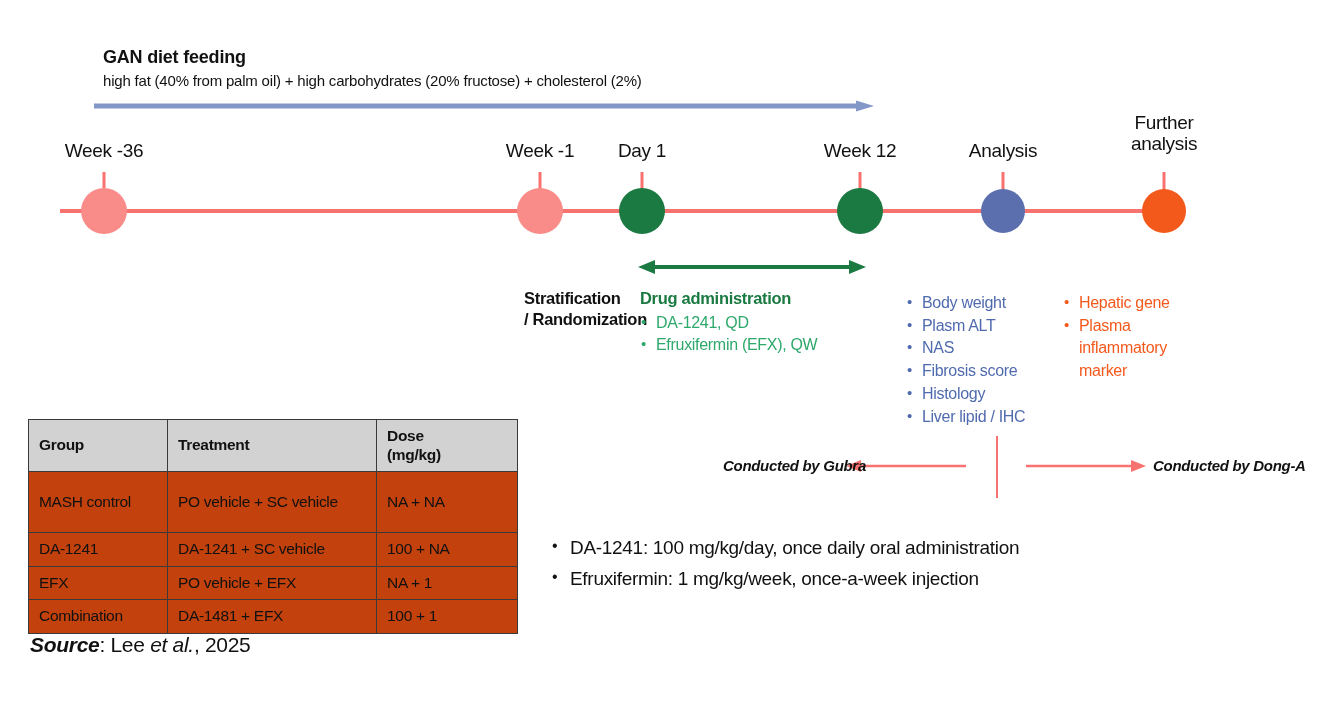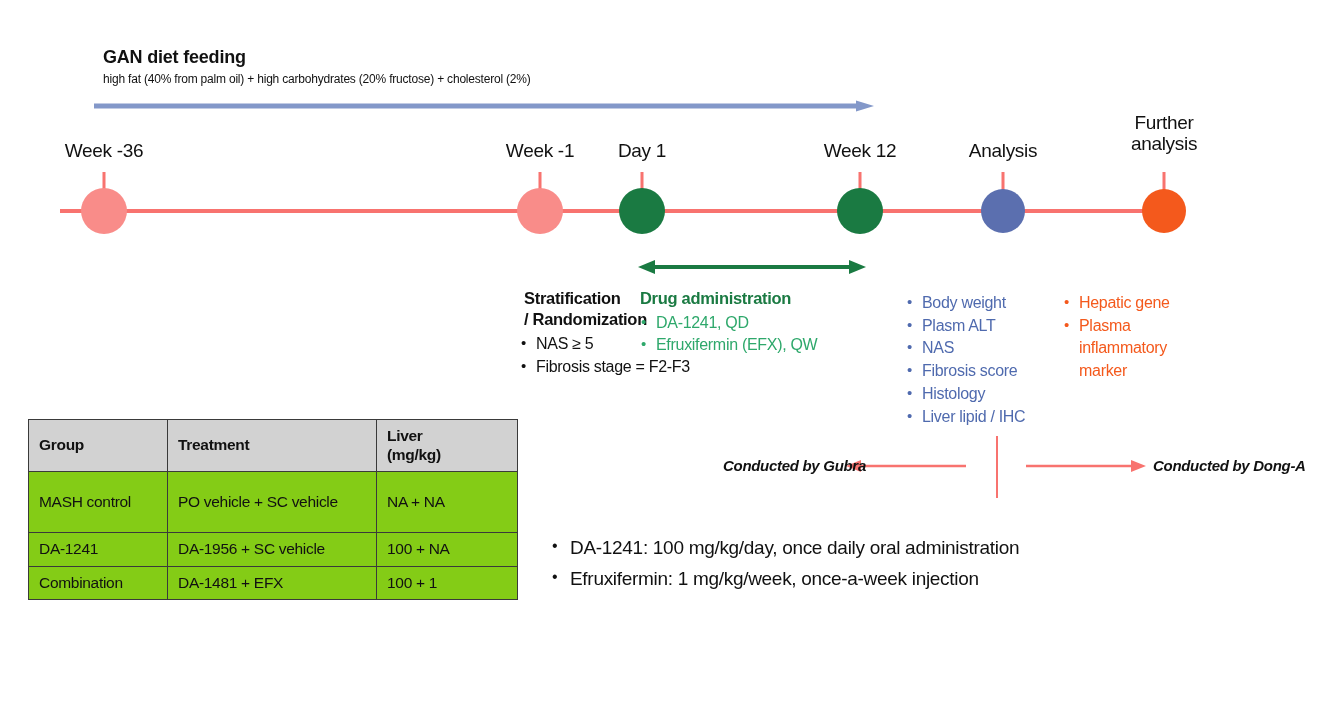--- a/index.html
+++ b/index.html
@@ -23,21 +23,21 @@
   
   #gan-title {
     left: 103px; top: 47px;
     font-size: 18px;
     font-weight: bold;
     letter-spacing: -0.2px;
     white-space: nowrap;
   }
   #gan-sub {
     left: 103px; top: 72px;
-    font-size: 12px;
+    font-size: 15px;
     letter-spacing: -0.2px;
     white-space: nowrap;
   }
   #gan-arrow {
     left: 94px; top: 100px;
     width: 780px; height: 12px;
   }
 
   
   #timeline-axis {
@@ -141,21 +141,21 @@
     border: 1.5px solid #3a3a3a;
     text-align: left;
     vertical-align: middle;
     padding: 7px 10px;
     line-height: 1.2;
   }
   #group-table th {
     background: #D2D2D2;
     font-weight: bold;
   }
-  #group-table td { background: #84cc16; }
+  #group-table td { background: #c2410c; }
   #group-table .c0 { width: 118px; }
   #group-table .c1 { width: 188px; }
   #group-table .c2 { width: 120px; }
   #group-table tr.tall td { height: 46px; }
 
   
   #source {
     left: 30px; top: 633px;
     font-size: 21px;
     letter-spacing: -0.3px;
@@ -219,24 +219,20 @@
     <line x1="14" y1="9" x2="214" y2="9" stroke="#1A7A42" stroke-width="4"></line>
     <path d="M 0 9 L 17 2 L 17 16 Z" fill="#1A7A42"></path>
     <path d="M 228 9 L 211 2 L 211 16 Z" fill="#1A7A42"></path>
   </svg>
 
   <div class="abs" id="strat">
     <div class="block-title">
       <div>Stratification</div>
       <div>/ Randomization</div>
     </div>
-    <ul class="bullets">
-      <li>NAS ≥ 5</li>
-      <li>Fibrosis stage = F2-F3</li>
-    </ul>
   </div>
 
   <div class="abs" id="drug">
     <div class="block-title">Drug administration</div>
     <ul class="bullets">
       <li>DA-1241, QD</li>
       <li>Efruxifermin (EFX), QW</li>
     </ul>
   </div>
 
@@ -265,43 +261,51 @@
   </svg>
   <div class="abs conduct-label" id="conduct-gubra">Conducted by Gubra</div>
   <div class="abs conduct-label" id="conduct-donga">Conducted by Dong-A</div>
 
   <table class="abs" id="group-table">
     <thead>
       <tr>
         <th class="c0">Group</th>
         <th class="c1">Treatment</th>
         <th class="c2">
-          <div>Liver</div>
+          <div>Dose</div>
           <div>(mg/kg)</div>
         </th>
       </tr>
     </thead>
     <tbody>
       <tr class="tall">
         <td>MASH control</td>
         <td>PO vehicle + SC vehicle</td>
         <td>NA + NA</td>
       </tr>
       <tr>
         <td>DA-1241</td>
-        <td>DA-1956 + SC vehicle</td>
+        <td>DA-1241 + SC vehicle</td>
         <td>100 + NA</td>
+      </tr>
+      <tr>
+        <td>EFX</td>
+        <td>PO vehicle + EFX</td>
+        <td>NA + 1</td>
       </tr>
       <tr>
         <td>Combination</td>
         <td>DA-1481 + EFX</td>
         <td>100 + 1</td>
       </tr>
     </tbody>
   </table>
 
   <ul class="abs bullets" id="dose-notes">
     <li>DA-1241: 100 mg/kg/day, once daily oral administration</li>
     <li>Efruxifermin: 1 mg/kg/week, once-a-week injection</li>
   </ul>
 
+  <div class="abs" id="source">
+    <span class="it">Source</span><span>: Lee </span><span class="ital">et al.</span><span>, 2025</span>
+  </div>
 
 </div>
 
 </body></html>

